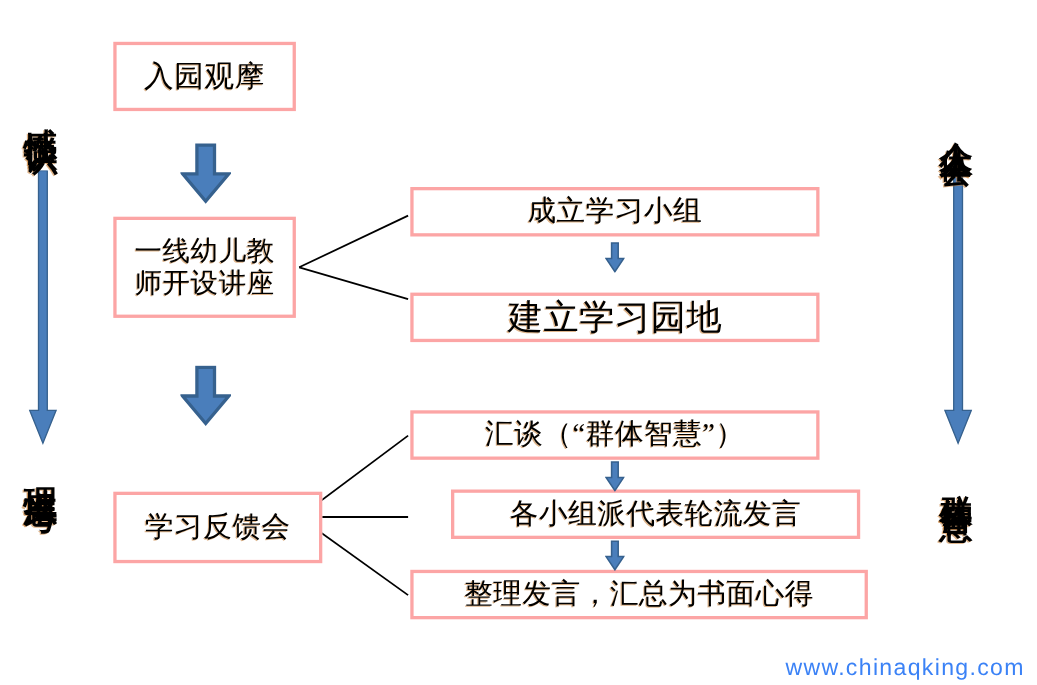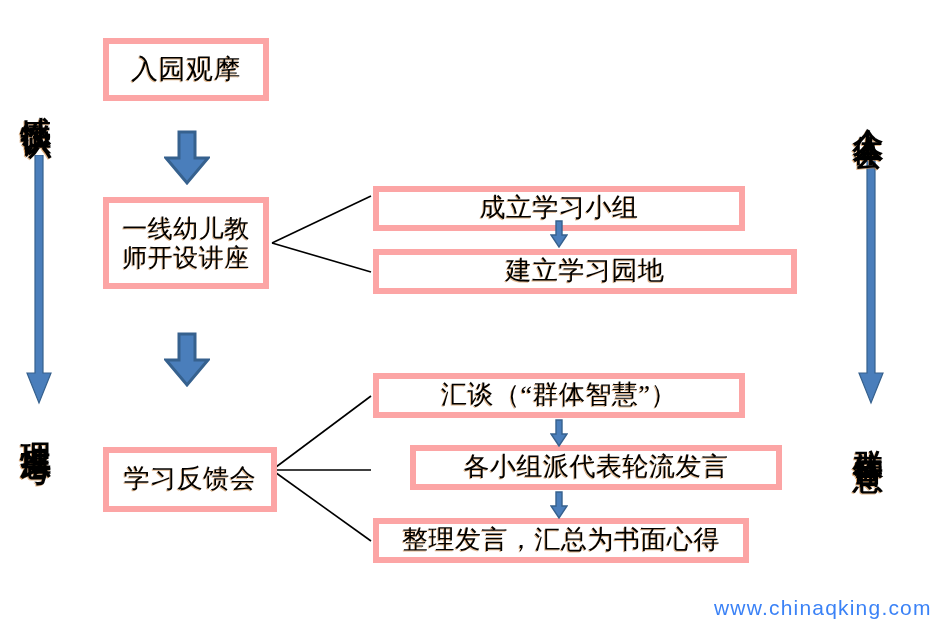--- a/index.html
+++ b/index.html
@@ -16,43 +16,43 @@
     width: 943px;
     height: 623px;
     background: #ffffff;
     overflow: hidden;
   }
 
   
   .box {
     position: absolute;
     box-sizing: border-box;
-    border: 6px solid #fca5a5;
+    border: 3px solid #fca5a5;
     background: #ffffff;
     display: flex;
     align-items: center;
     justify-content: center;
     text-align: center;
     color: #000000;
     line-height: 1.18;
     letter-spacing: 0.5px;
     text-shadow: -1px 1px 0 rgba(196, 122, 48, 0.55);
     white-space: pre-line;
   }
 
   .box.b-entry      { left:103px; top:38px;  width:166px; height:63px;  font-size:27px; }
   .box.b-lecture    { left:103px; top:197px; width:166px; height:92px;  font-size:25px;text-align:right; }
-  .box.b-feedback   { left:103px; top:447px; width:174px; height:65px;  font-size:26px; }
-
-  .box.b-group      { left:373px; top:186px; width:372px; height:45px;  font-size:26px; }
-  .box.b-garden     { left:373px; top:249px; width:424px; height:45px;  font-size:26px; }
+  .box.b-feedback   { left:103px; top:447px; width:190px; height:65px;  font-size:26px; }
+
+  .box.b-group      { left:373px; top:170px; width:372px; height:45px;  font-size:26px; }
+  .box.b-garden     { left:373px; top:266px; width:372px; height:45px;  font-size:32px; }
 
   .box.b-cafe       { left:373px; top:373px; width:372px; height:45px;  font-size:26px; }
   .box.b-speak      { left:373px; top:445px; width:372px; height:45px;  font-size:26px;margin-left:37px; }
-  .box.b-summary    { left:373px; top:518px; width:376px; height:45px;  font-size:26px; }
+  .box.b-summary    { left:373px; top:518px; width:416px; height:45px;  font-size:26px; }
 
   
   .fatarrow {
     position: absolute;
     width: 46px;
     height: 56px;
   }
   .fatarrow svg { display:block; width:100%; height:100%; }
 
   .fatarrow.a1 { left:164px; top:130px; }

